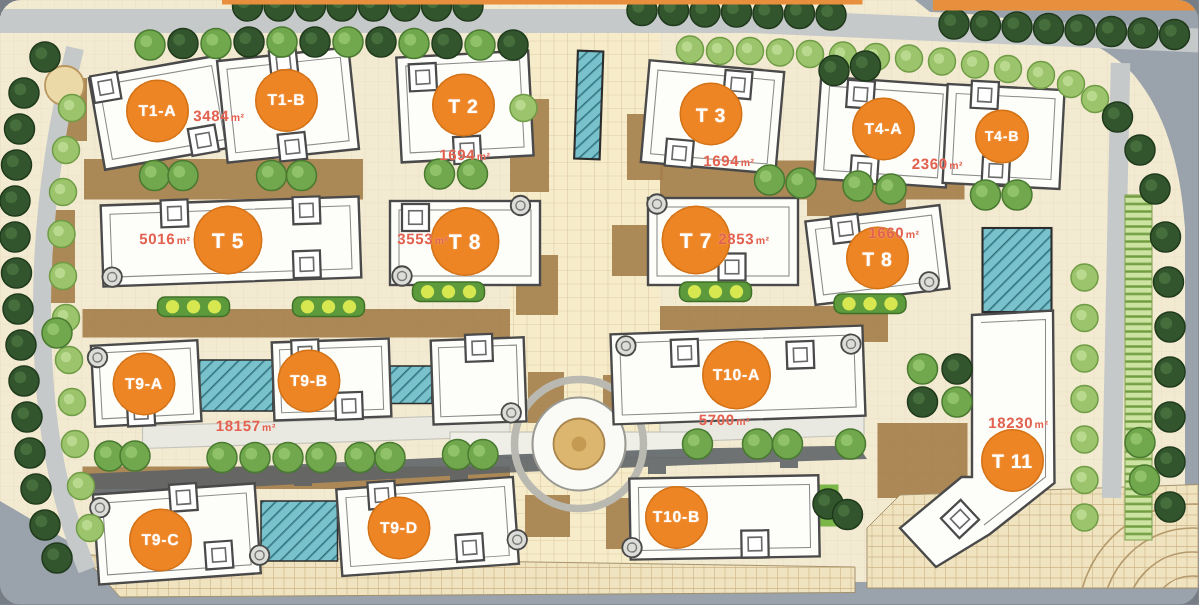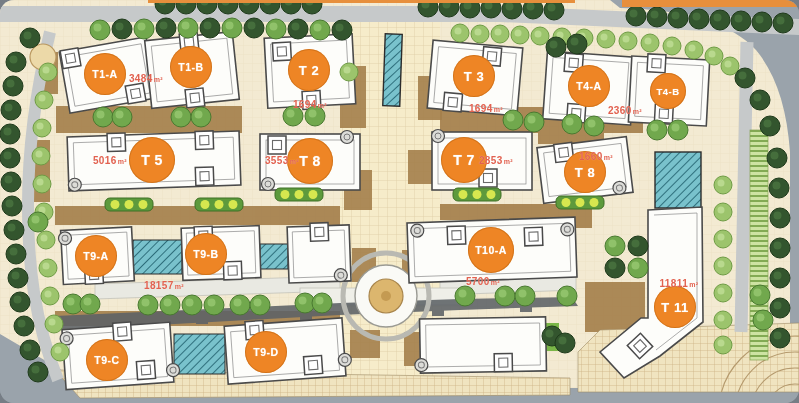--- a/index.html
+++ b/index.html
@@ -439,29 +439,30 @@
   <div class="badge b36" style="left:650px;top:73px">T4-B</div>
   <div class="badge b46" style="left:129px;top:137px">T 5</div>
   <div class="badge b46" style="left:287px;top:138px">T 8</div>
   <div class="badge b46" style="left:441px;top:137px">T 7</div>
   <div class="badge b42" style="left:564px;top:151px">T 8</div>
   <div class="badge b42 hy" style="left:75px;top:235px">T9-A</div>
   <div class="badge b42 hy" style="left:185px;top:233px">T9-B</div>
   <div class="badge b46 hy" style="left:468px;top:227px">T10-A</div>
   <div class="badge b42 hy" style="left:86px;top:339px">T9-C</div>
   <div class="badge b42 hy" style="left:245px;top:331px">T9-D</div>
+  <div class="badge b42 hy" style="left:430px;top:324px">T10-B</div>
   <div class="badge b42" style="left:654px;top:286px">T 11</div>
 </div>
 
 <div class="overlay">
   <div class="area" style="left:146px;top:78px"><span>3484</span><span class="u">m²</span></div>
   <div class="area" style="left:310px;top:104px"><span>1694</span><span class="u">m²</span></div>
   <div class="area" style="left:486px;top:108px"><span>1694</span><span class="u">m²</span></div>
   <div class="area" style="left:625px;top:110px"><span>2360</span><span class="u">m²</span></div>
   <div class="area" style="left:110px;top:160px"><span>5016</span><span class="u">m²</span></div>
   <div class="area" style="left:282px;top:160px"><span>3553</span><span class="u">m²</span></div>
   <div class="area" style="left:496px;top:160px"><span>2853</span><span class="u">m²</span></div>
   <div class="area" style="left:596px;top:156px"><span>1660</span><span class="u">m²</span></div>
   <div class="area" style="left:164px;top:285px"><span>18157</span><span class="u">m²</span></div>
   <div class="area" style="left:483px;top:281px"><span>5700</span><span class="u">m²</span></div>
-  <div class="area" style="left:679px;top:283px"><span>11811</span><span class="u">m²</span></div>
+  <div class="area" style="left:679px;top:283px"><span>18230</span><span class="u">m²</span></div>
 </div>
 </div>
 
 </body></html>

